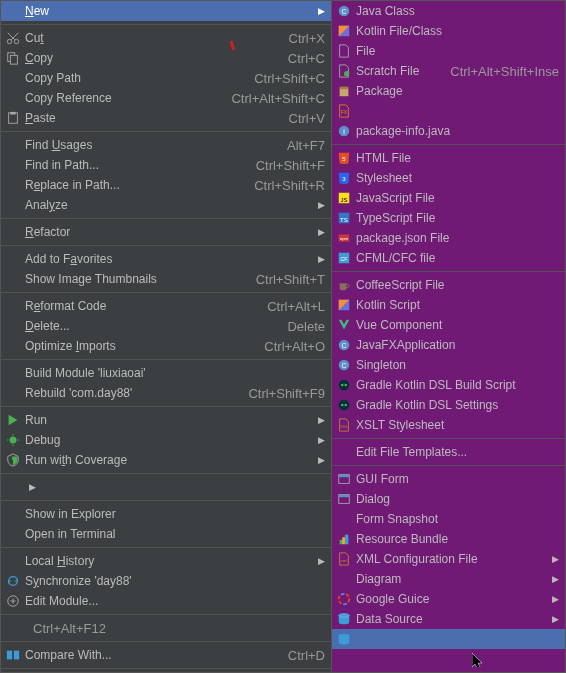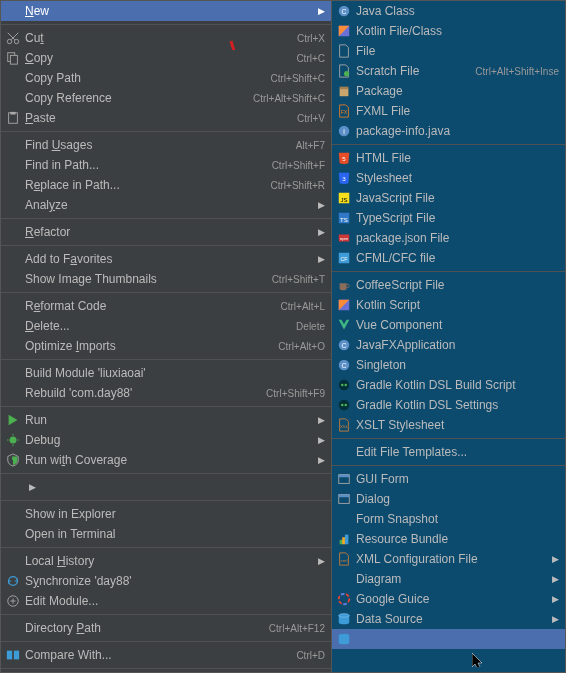--- a/index.html
+++ b/index.html
@@ -1,24 +1,24 @@
 <!DOCTYPE html>
 <html><head>
 <meta charset="utf-8">
 <style>
 * { margin: 0; padding: 0; box-sizing: border-box; font-family: "Segoe UI", Arial, sans-serif; }
 body { background: #3c3f41; color: #bbbbbb; font-size: 12px; width: 566px; height: 673px; position: relative; overflow: hidden; }
 .menu { display: flex; height: 100%; }
 .left-panel { width: 332px; background: #3c3f41; border: 1px solid #555; }
-.right-panel { width: 234px; background: #0c4a6e; border: 1px solid #555; border-left: none; }
+.right-panel { width: 234px; background: #701a75; border: 1px solid #555; border-left: none; }
 .item { display: flex; align-items: center; height: 20px; padding: 0 6px 0 4px; cursor: pointer; position: relative; }
 .item.selected { background: #4b6eaf; color: #fff; }
 .item .icon { width: 16px; height: 16px; margin-right: 4px; display: flex; align-items: center; justify-content: center; flex-shrink: 0; }
 .item .label { flex: 1; white-space: nowrap; overflow: hidden; }
-.item .shortcut { color: #999; font-size: 10px; margin-left: 8px; white-space: nowrap; }
+.item .shortcut { color: #999; font-size: 13px; margin-left: 8px; white-space: nowrap; }
 .item .arrow { margin-left: 4px; color: #bbb; font-size: 9px; }
 .item.selected .arrow { color: #fff; }
 .sep { height: 1px; background: #515151; margin: 3px 0; }
 .underline { text-decoration: underline; }
 svg { width: 14px; height: 14px; }
 .arrow-annotation { position: absolute; top: 36px; left: 226px; pointer-events: none; z-index: 10; }
 .cursor { position: absolute; bottom: 6px; right: 80px; z-index: 20; }
 </style>
 </head>
 <body>
@@ -206,21 +206,20 @@
           <svg viewBox="0 0 16 16">
             <circle cx="8" cy="8" r="6" fill="none" stroke="#aaa"></circle>
             <path d="M5 8 L11 8 M8 5 L8 11" stroke="#aaa"></path>
           </svg>
         </span>
         <span class="label">Edit Module...</span>
       </div>
       <div class="sep"></div>
       <div class="item">
         <span class="icon"></span>
-        <span class="label">Directory <span class="underline">P</span>ath</span>
         <span class="shortcut">Ctrl+Alt+F12</span>
       </div>
       <div class="sep"></div>
       <div class="item">
         <span class="icon">
           <svg viewBox="0 0 16 16">
             <rect x="1" y="3" width="6" height="10" fill="#3d9bd8"></rect>
             <rect x="9" y="3" width="6" height="10" fill="#3d9bd8"></rect>
           </svg>
         </span>
@@ -276,21 +275,20 @@
         </span>
         <span class="label">Package</span>
       </div>
       <div class="item">
         <span class="icon">
           <svg viewBox="0 0 16 16">
             <path d="M3 1 L10 1 L13 4 L13 15 L3 15 Z" fill="none" stroke="#e67e22"></path>
             <text x="8" y="11" font-size="6" fill="#e67e22" text-anchor="middle">FX</text>
           </svg>
         </span>
-        <span class="label">FXML File</span>
       </div>
       <div class="item">
         <span class="icon">
           <svg viewBox="0 0 16 16">
             <circle cx="8" cy="8" r="6" fill="#5b8fc7"></circle>
             <text x="8" y="11" font-size="8" fill="#fff" text-anchor="middle">i</text>
           </svg>
         </span>
         <span class="label">package-info.java</span>
       </div>

